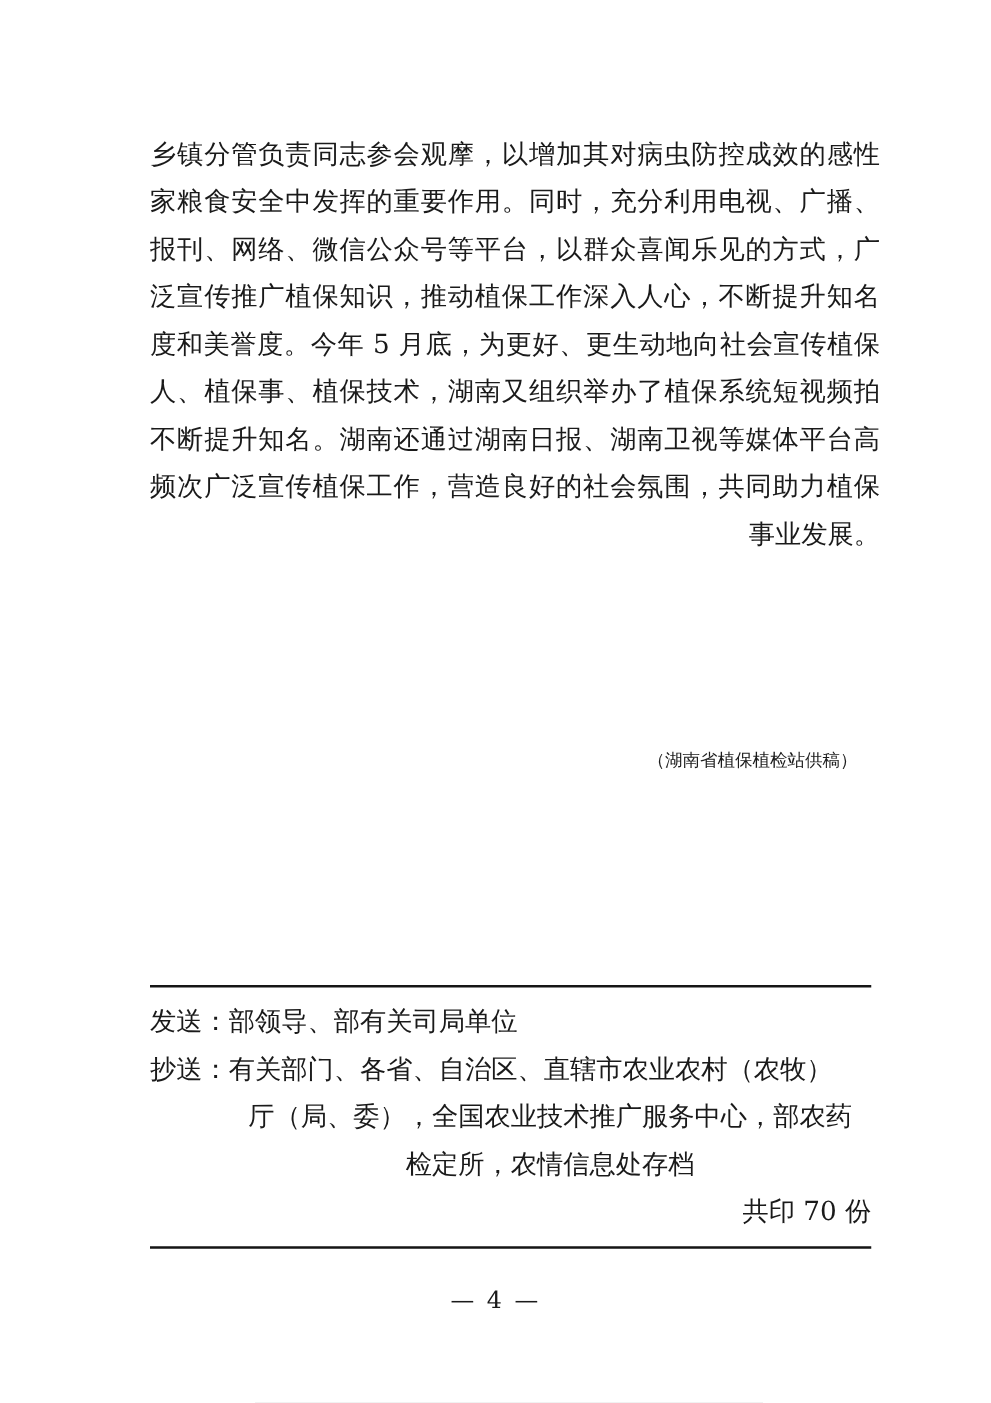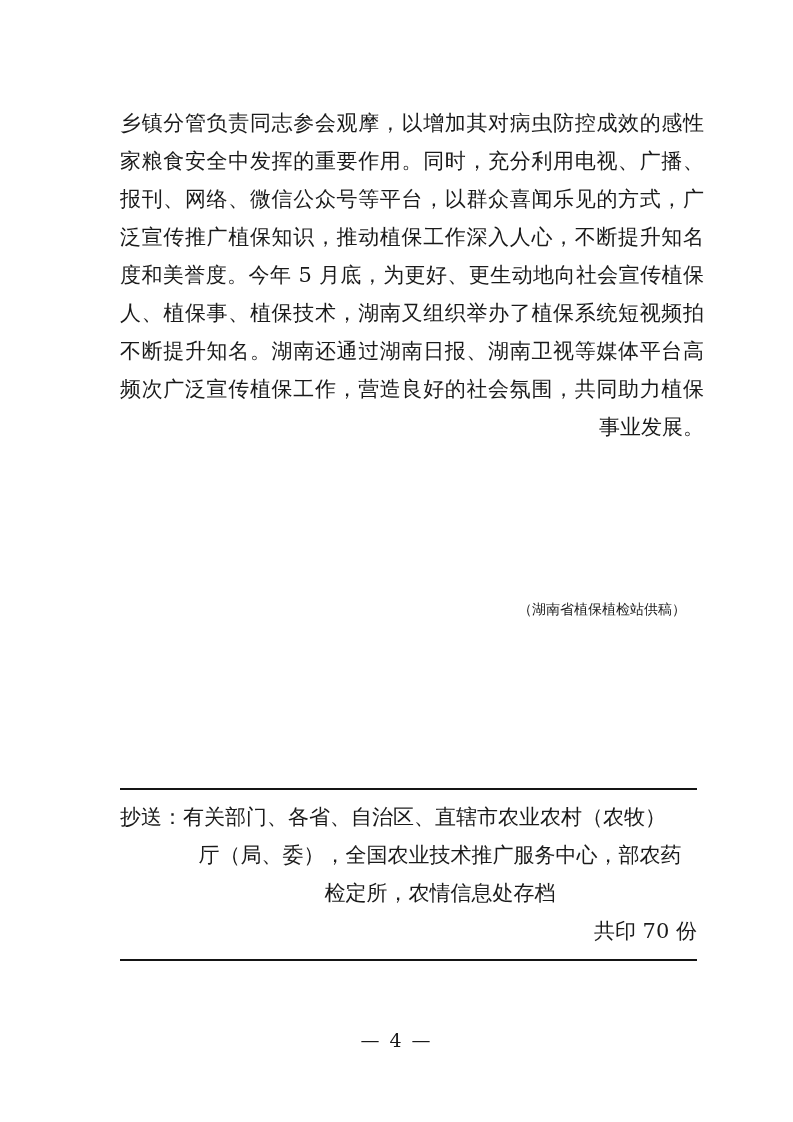--- a/index.html
+++ b/index.html
@@ -104,20 +104,23 @@
     <div class="body-line justify">不断提升知名。湖南还通过湖南日报、湖南卫视等媒体平台高</div>
     <div class="body-line justify">频次广泛宣传植保工作，营造良好的社会氛围，共同助力植保</div>
     <div class="body-line last">事业发展。</div>
   </div>
 
   <div class="attribution">（湖南省植保植检站供稿）</div>
 
   <div class="footer">
     <div class="footer-rule top-rule"></div>
 
+    <div class="footer-line">
+      <span class="label">发送：</span><span>部领导、部有关司局单位</span>
+    </div>
 
     <div class="footer-line">
       <span class="label">抄送：</span><span>有关部门、各省、自治区、直辖市农业农村（农牧）</span>
     </div>
     <div class="footer-line indented">厅（局、委），全国农业技术推广服务中心，部农药</div>
     <div class="footer-line indented">检定所，农情信息处存档</div>
 
     <div class="footer-line copies">共印 70 份</div>
 
     <div class="footer-rule bottom-rule"></div>

